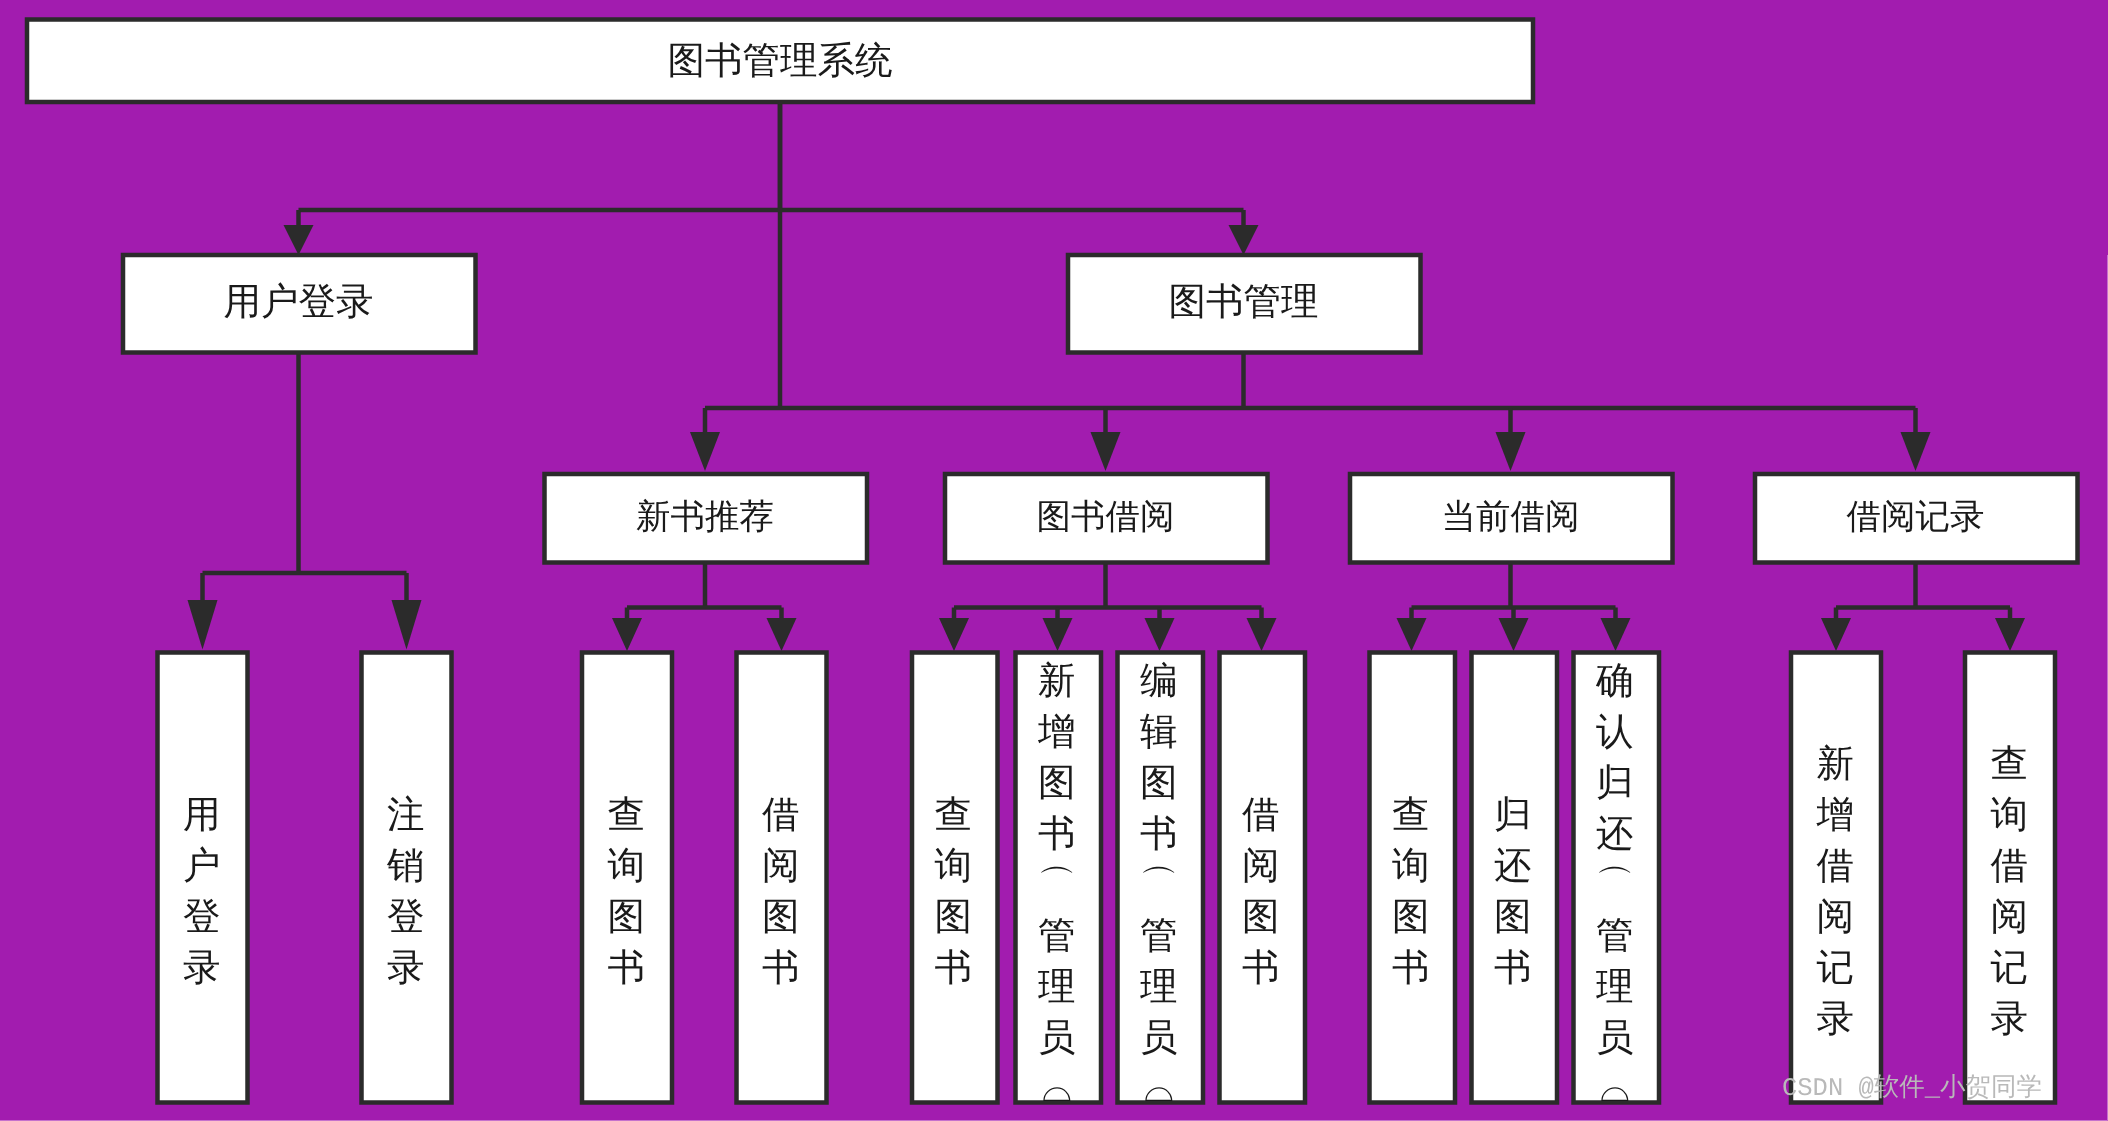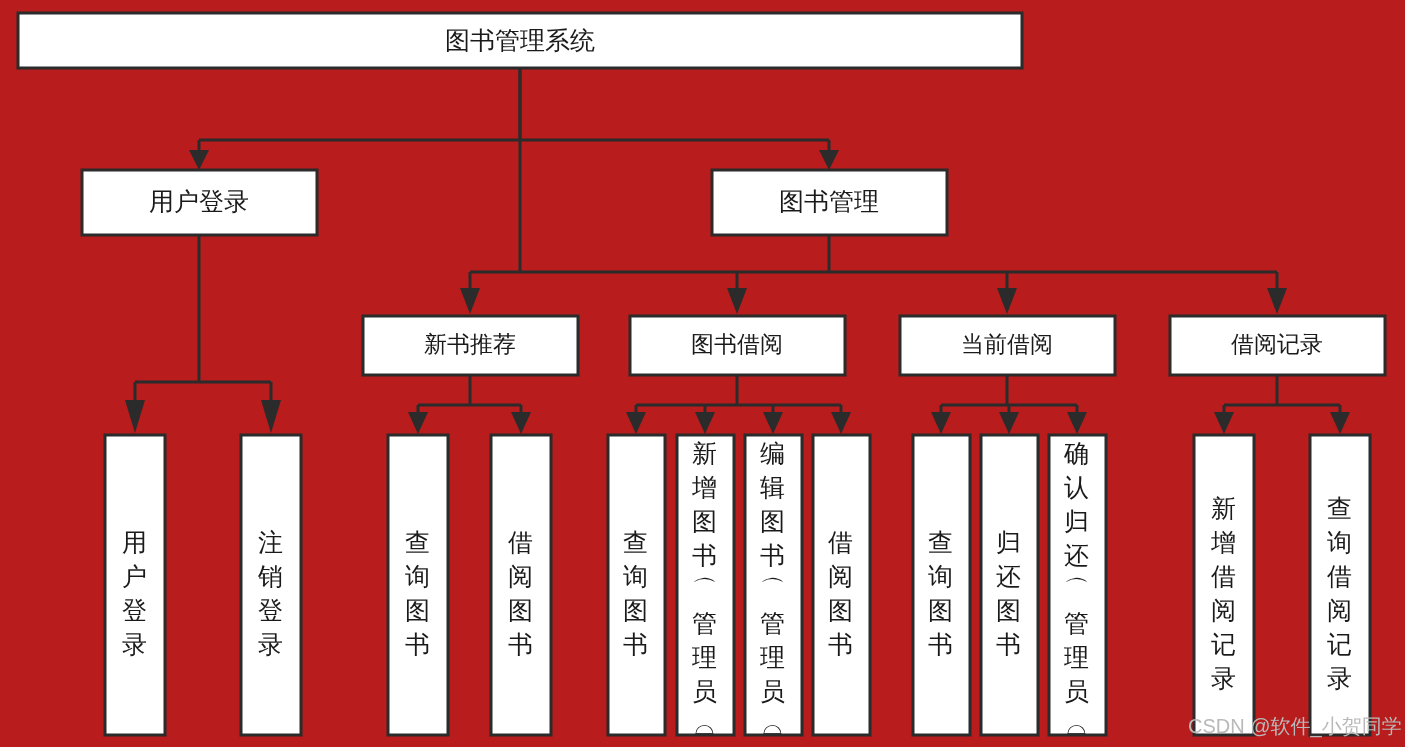--- a/index.html
+++ b/index.html
@@ -1,39 +1,39 @@
 <!DOCTYPE html>
 <html><head>
 <meta charset="utf-8">
 <style>
   html,body{margin:0;padding:0;background:#ffffff;}
   body{
     width:1405px;height:747px;
     font-family:"Liberation Sans","DejaVu Sans",sans-serif;
     overflow:hidden;position:relative;
   }
-  #diagram-root{position:relative;width:1405px;height:747px;background:#b91c1c;}
+  #diagram-root{position:relative;width:1405px;height:747px;background:#a21caf;}
   svg#tree{position:absolute;left:0;top:0;width:1405px;height:747px;display:block;}
   .node-box{fill:#ffffff;stroke:#2b2b2b;stroke-width:3;}
   .conn{stroke:#2b2b2b;stroke-width:3;fill:none;}
   .arrow-head{fill:#2b2b2b;stroke:none;}
   .node-label{
     font-family:"Liberation Sans","DejaVu Sans",sans-serif;
     fill:#1a1a1a;
     text-anchor:middle;
     dominant-baseline:middle;
   }
   .lbl-h{font-size:25px;}
   .lbl-m{font-size:23px;}
   .lbl-v{font-size:25px;letter-spacing:1px;}
   .watermark{
     position:absolute;
     left:1188px;top:713px;
-    font-family:Liberation Sans, sans-serif;
-    font-size:20px;
+    font-family:Liberation Mono, monospace;
+    font-size:17px;
     color:#b9b9b9;
     white-space:nowrap;
     pointer-events:none;
     user-select:none;
   }
 </style>
 </head>
 <body>
 
 <div id="diagram-root">

